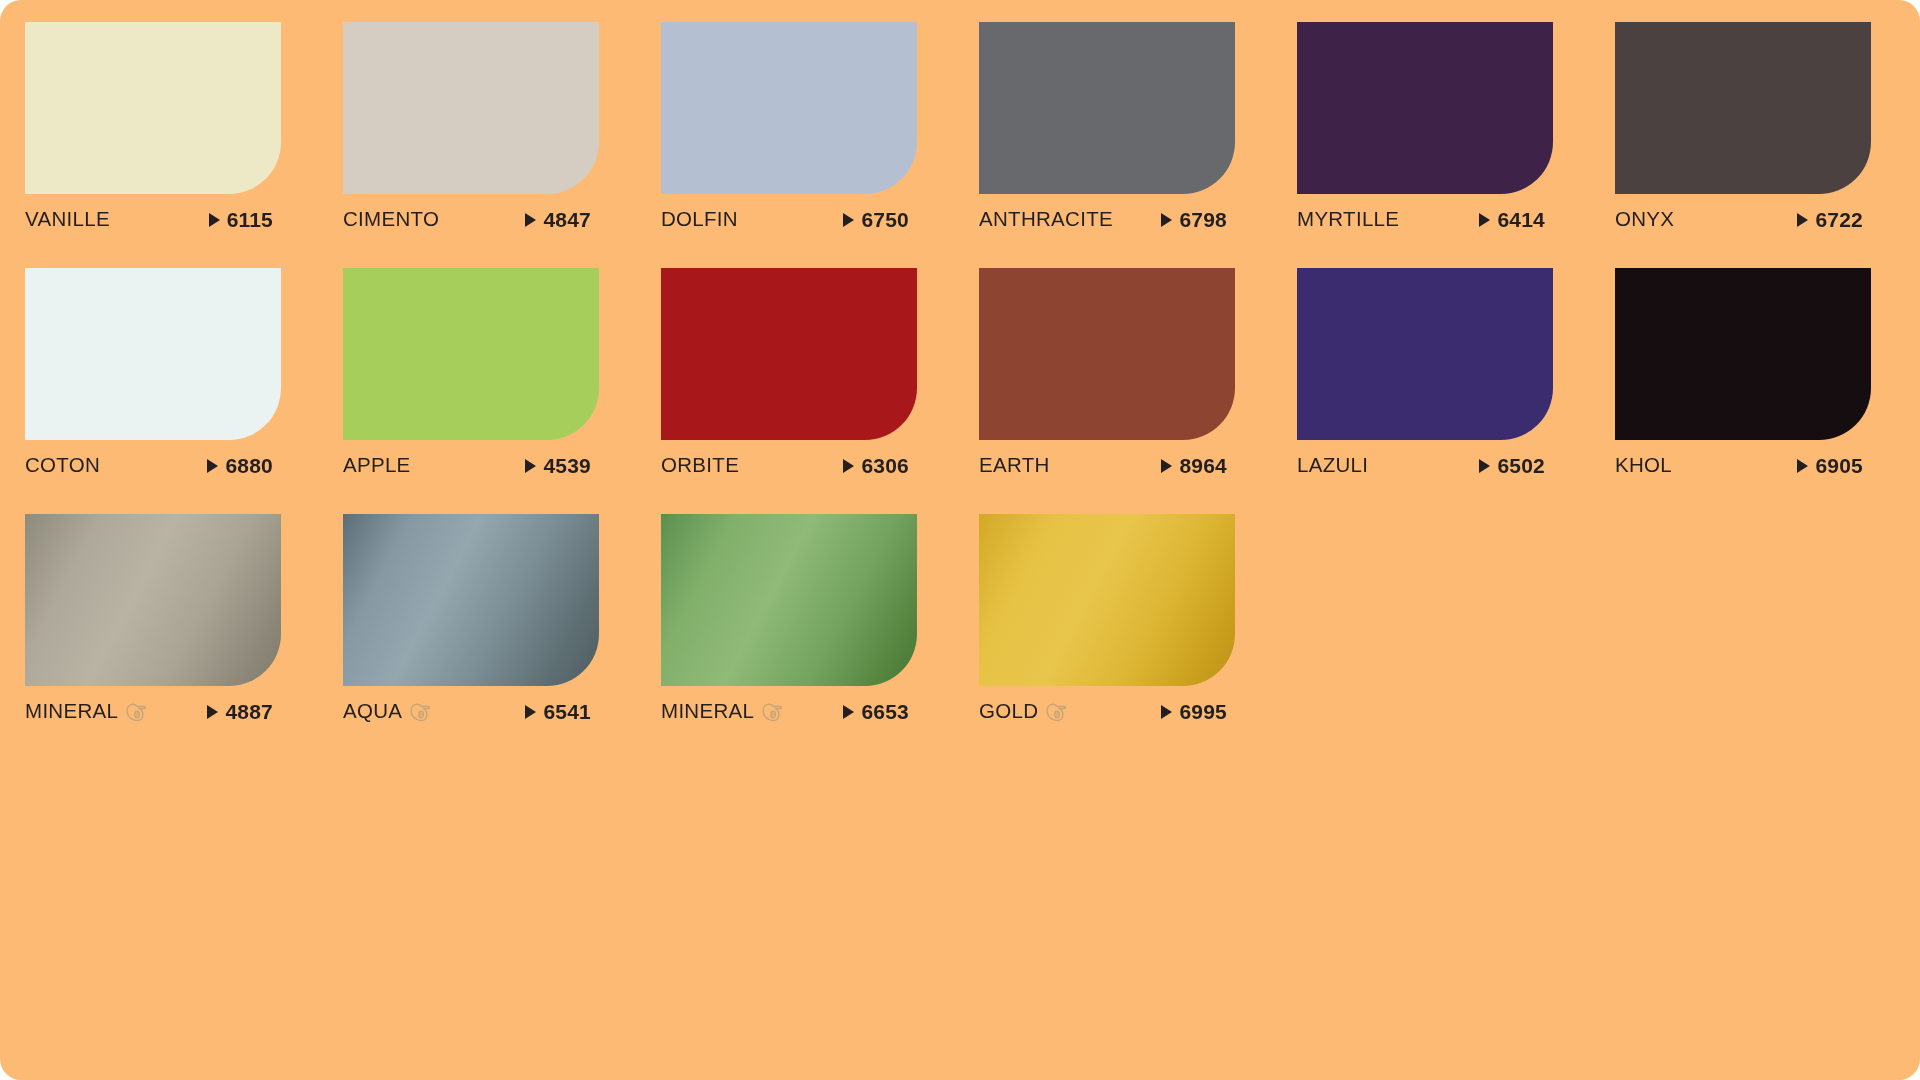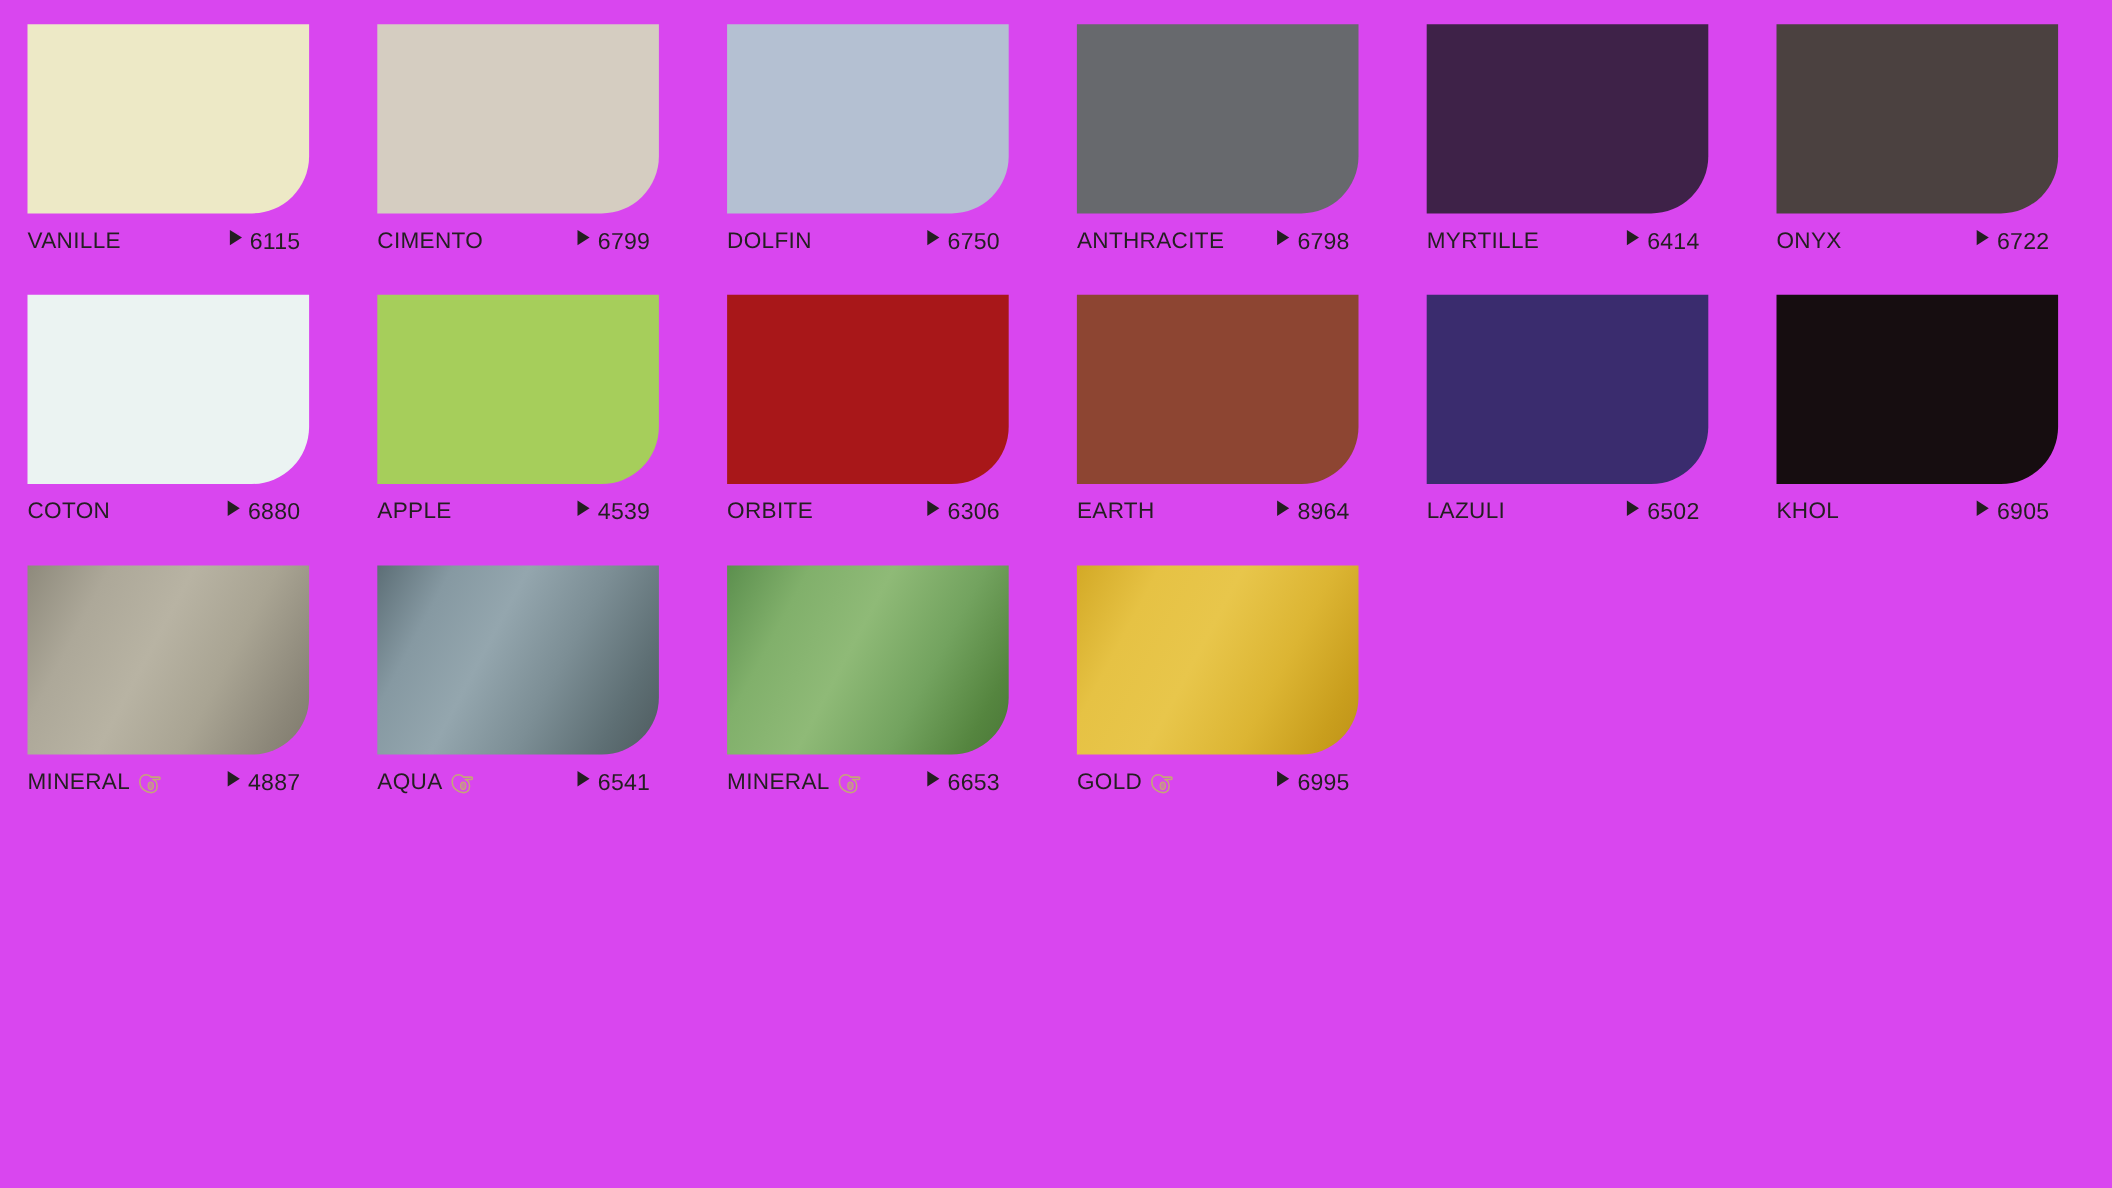--- a/index.html
+++ b/index.html
@@ -10,22 +10,23 @@
     height: 1080px;
     background: #ffffff;
     font-family: "Liberation Sans", sans-serif;
     overflow: hidden;
   }
 
   #palette-sheet {
     position: relative;
     width: 1920px;
     height: 1080px;
-    background: #d946ef;
+    background: #fdba74;
     padding: 22px 0 0 25px;
+    border-radius: 21px;
   }
 
   .swatch-grid {
     display: grid;
     grid-template-columns: repeat(6, 256px);
     column-gap: 62px;
     row-gap: 32px;
     width: 1870px;
   }
 
@@ -64,22 +65,24 @@
     margin-left: 7px;
     flex: 0 0 auto;
     position: relative;
     top: 1px;
   }
   .finish-icon svg { display: block; width: 23px; height: 23px; }
 
   .swatch-code-group {
     margin-left: auto;
     display: flex;
+    align-items: center;
     gap: 7px;
     padding-right: 8px;
+    font-weight: bold;
   }
 
   .code-arrow {
     width: 0;
     height: 0;
     border-left: 11px solid #231f20;
     border-top: 7px solid transparent;
     border-bottom: 7px solid transparent;
   }
 
@@ -109,21 +112,21 @@
       </span>
     </div>
   </div>
       <div class="swatch-cell">
     <div class="swatch-chip" style="background: rgb(213, 205, 193);"></div>
     <div class="swatch-caption">
       <span class="swatch-name">CIMENTO</span>
 
       <span class="swatch-code-group">
         <span class="code-arrow"></span>
-        <span class="swatch-code">6799</span>
+        <span class="swatch-code">4847</span>
       </span>
     </div>
   </div>
       <div class="swatch-cell">
     <div class="swatch-chip" style="background: rgb(180, 192, 210);"></div>
     <div class="swatch-caption">
       <span class="swatch-name">DOLFIN</span>
 
       <span class="swatch-code-group">
         <span class="code-arrow"></span>

